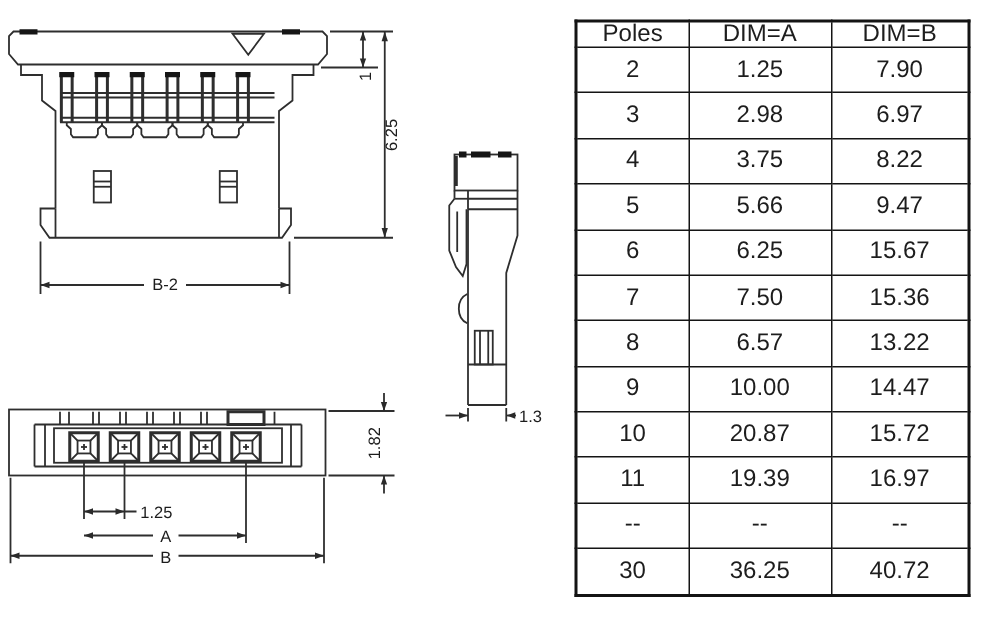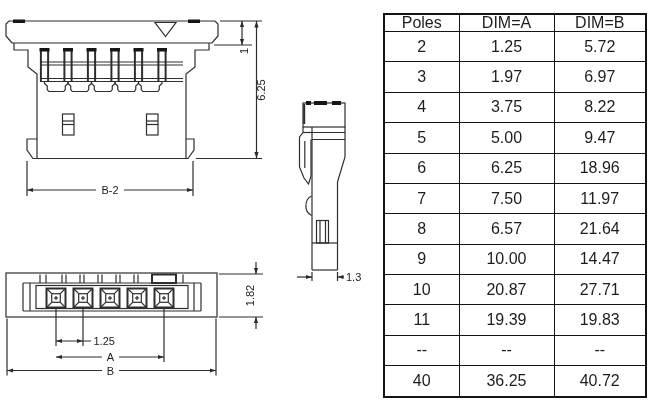--- a/index.html
+++ b/index.html
@@ -271,73 +271,73 @@
     <tr id="thead-row">
           <th>Poles</th>
           <th>DIM=A</th>
           <th>DIM=B</th>
         </tr>
   </thead>
   <tbody id="tbody">
         <tr>
           <td>2</td>
           <td>1.25</td>
-          <td>5.72</td>
+          <td>7.90</td>
         </tr>
         <tr>
           <td>3</td>
-          <td>1.97</td>
+          <td>2.98</td>
           <td>6.97</td>
         </tr>
         <tr>
           <td>4</td>
           <td>3.75</td>
           <td>8.22</td>
         </tr>
         <tr>
           <td>5</td>
-          <td>5.00</td>
+          <td>5.66</td>
           <td>9.47</td>
         </tr>
         <tr>
           <td>6</td>
           <td>6.25</td>
-          <td>18.96</td>
+          <td>15.67</td>
         </tr>
         <tr>
           <td>7</td>
           <td>7.50</td>
-          <td>11.97</td>
+          <td>15.36</td>
         </tr>
         <tr>
           <td>8</td>
           <td>6.57</td>
-          <td>21.64</td>
+          <td>13.22</td>
         </tr>
         <tr>
           <td>9</td>
           <td>10.00</td>
           <td>14.47</td>
         </tr>
         <tr>
           <td>10</td>
           <td>20.87</td>
-          <td>27.71</td>
+          <td>15.72</td>
         </tr>
         <tr>
           <td>11</td>
           <td>19.39</td>
-          <td>19.83</td>
+          <td>16.97</td>
         </tr>
         <tr>
           <td>--</td>
           <td>--</td>
           <td>--</td>
         </tr>
         <tr>
-          <td>40</td>
+          <td>30</td>
           <td>36.25</td>
           <td>40.72</td>
         </tr>
       </tbody>
 </table>
 
 </div>
 
 </body></html>

